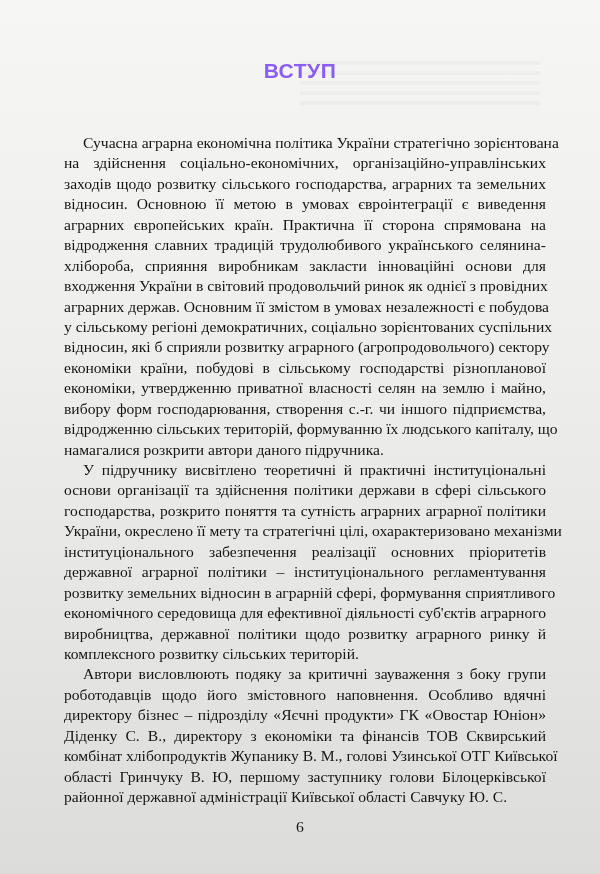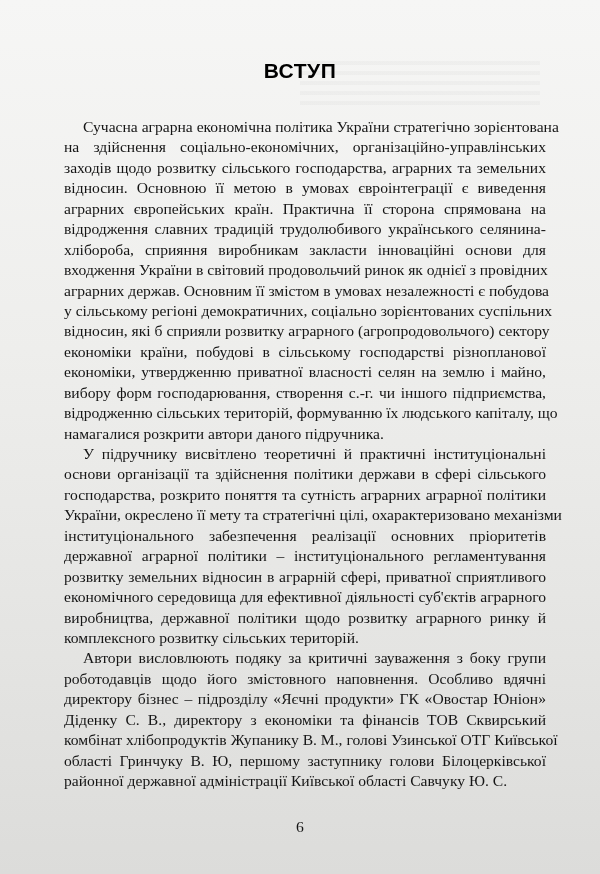--- a/index.html
+++ b/index.html
@@ -25,26 +25,26 @@
     .heading {
       position: absolute;
       top: 59px;
       left: 0;
       width: 600px;
       text-align: center;
       font-family: "Liberation Sans", sans-serif;
       font-weight: bold;
       font-size: 21px;
       letter-spacing: 0.5px;
-      color: #000000;
+      color: #8b5cf6;
     }
     .body-text {
       position: absolute;
       left: 64px;
-      top: 117px;
+      top: 133px;
       width: 482px;
     }
     .para {
       margin: 0;
       font-size: 15.6px;
       line-height: 20.45px;
     }
     .line {
       display: block;
       text-align: justify;
@@ -106,21 +106,21 @@
         <span class="line">відродженню сільських територій, формуванню їх людського капіталу, що</span>
         <span class="line last">намагалися розкрити автори даного підручника.</span>
       </div>
     <div class="para">
         <span class="line indent">У підручнику висвітлено теоретичні й практичні інституціональні</span>
         <span class="line">основи організації та здійснення політики держави в сфері сільського</span>
         <span class="line">господарства, розкрито поняття та сутність аграрних аграрної політики</span>
         <span class="line">України, окреслено її мету та стратегічні цілі, охарактеризовано механізми</span>
         <span class="line">інституціонального забезпечення реалізації основних пріоритетів</span>
         <span class="line">державної аграрної політики – інституціонального регламентування</span>
-        <span class="line">розвитку земельних відносин в аграрній сфері, приватної сприятливого</span>
+        <span class="line">розвитку земельних відносин в аграрній сфері, формування сприятливого</span>
         <span class="line">економічного середовища для ефективної діяльності суб'єктів аграрного</span>
         <span class="line">виробництва, державної політики щодо розвитку аграрного ринку й</span>
         <span class="line last">комплексного розвитку сільських територій.</span>
       </div>
     <div class="para">
         <span class="line indent">Автори висловлюють подяку за критичні зауваження з боку групи</span>
         <span class="line">роботодавців щодо його змістовного наповнення. Особливо вдячні</span>
         <span class="line">директору бізнес – підрозділу «Яєчні продукти» ГК «Овостар Юніон»</span>
         <span class="line">Діденку С. В., директору з економіки та фінансів ТОВ Сквирський</span>
         <span class="line">комбінат хлібопродуктів Жупанику В. М., голові Узинської ОТГ Київської</span>

